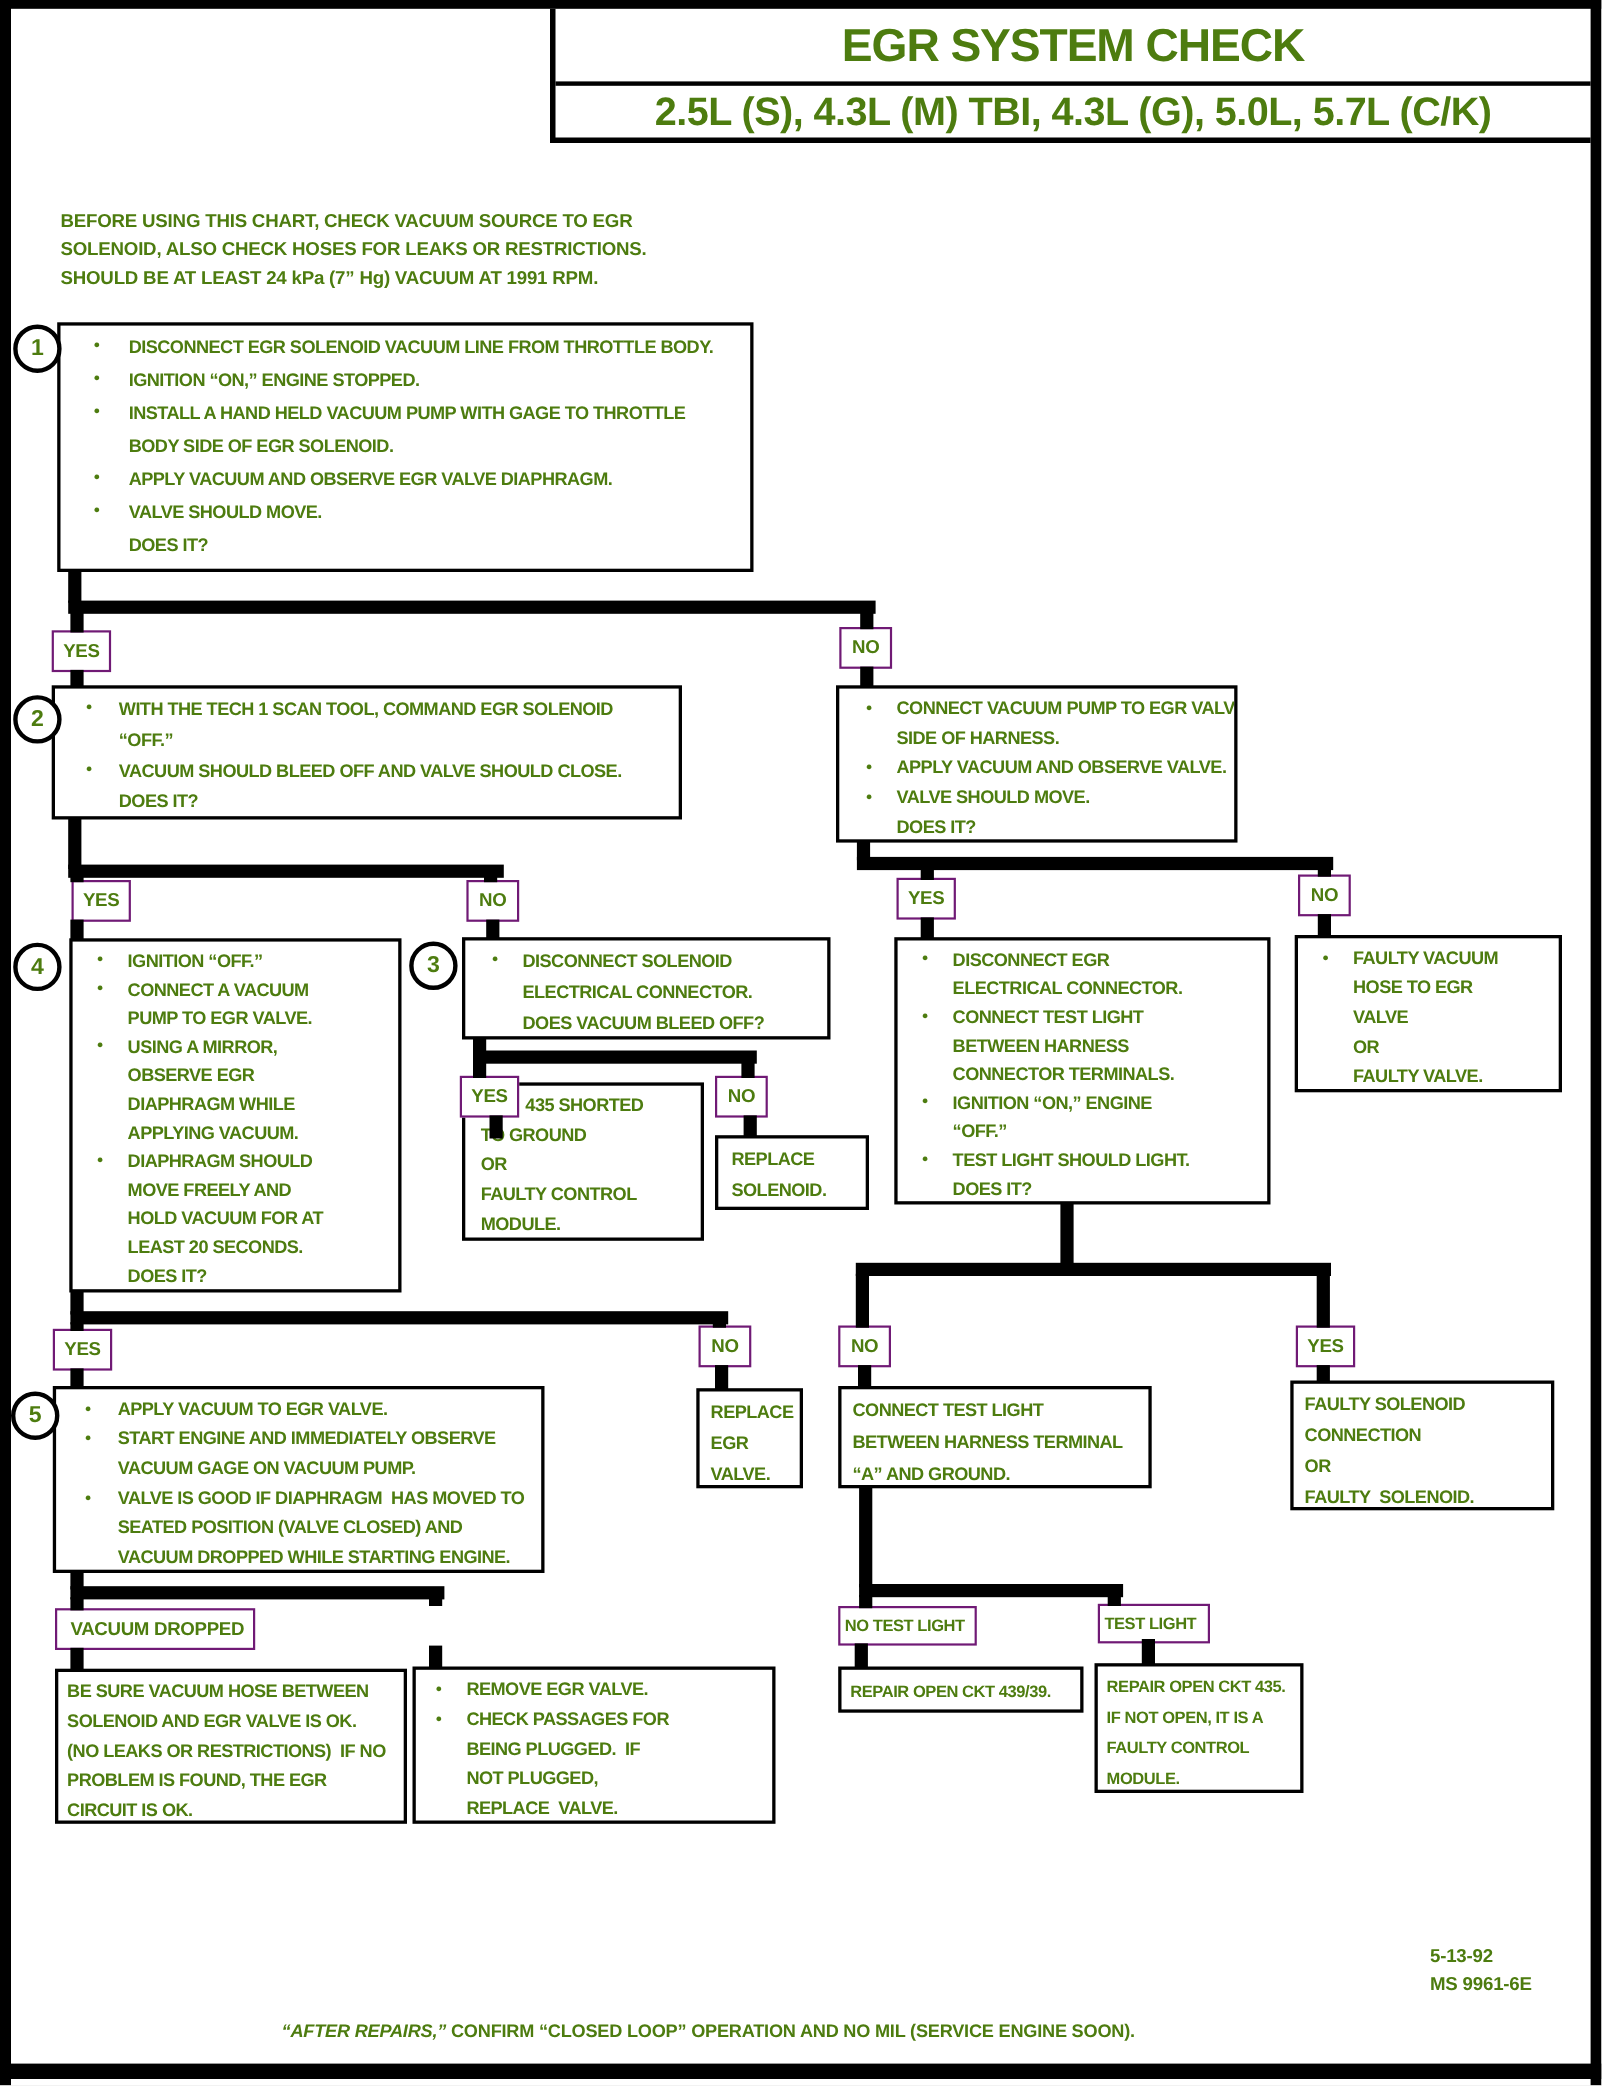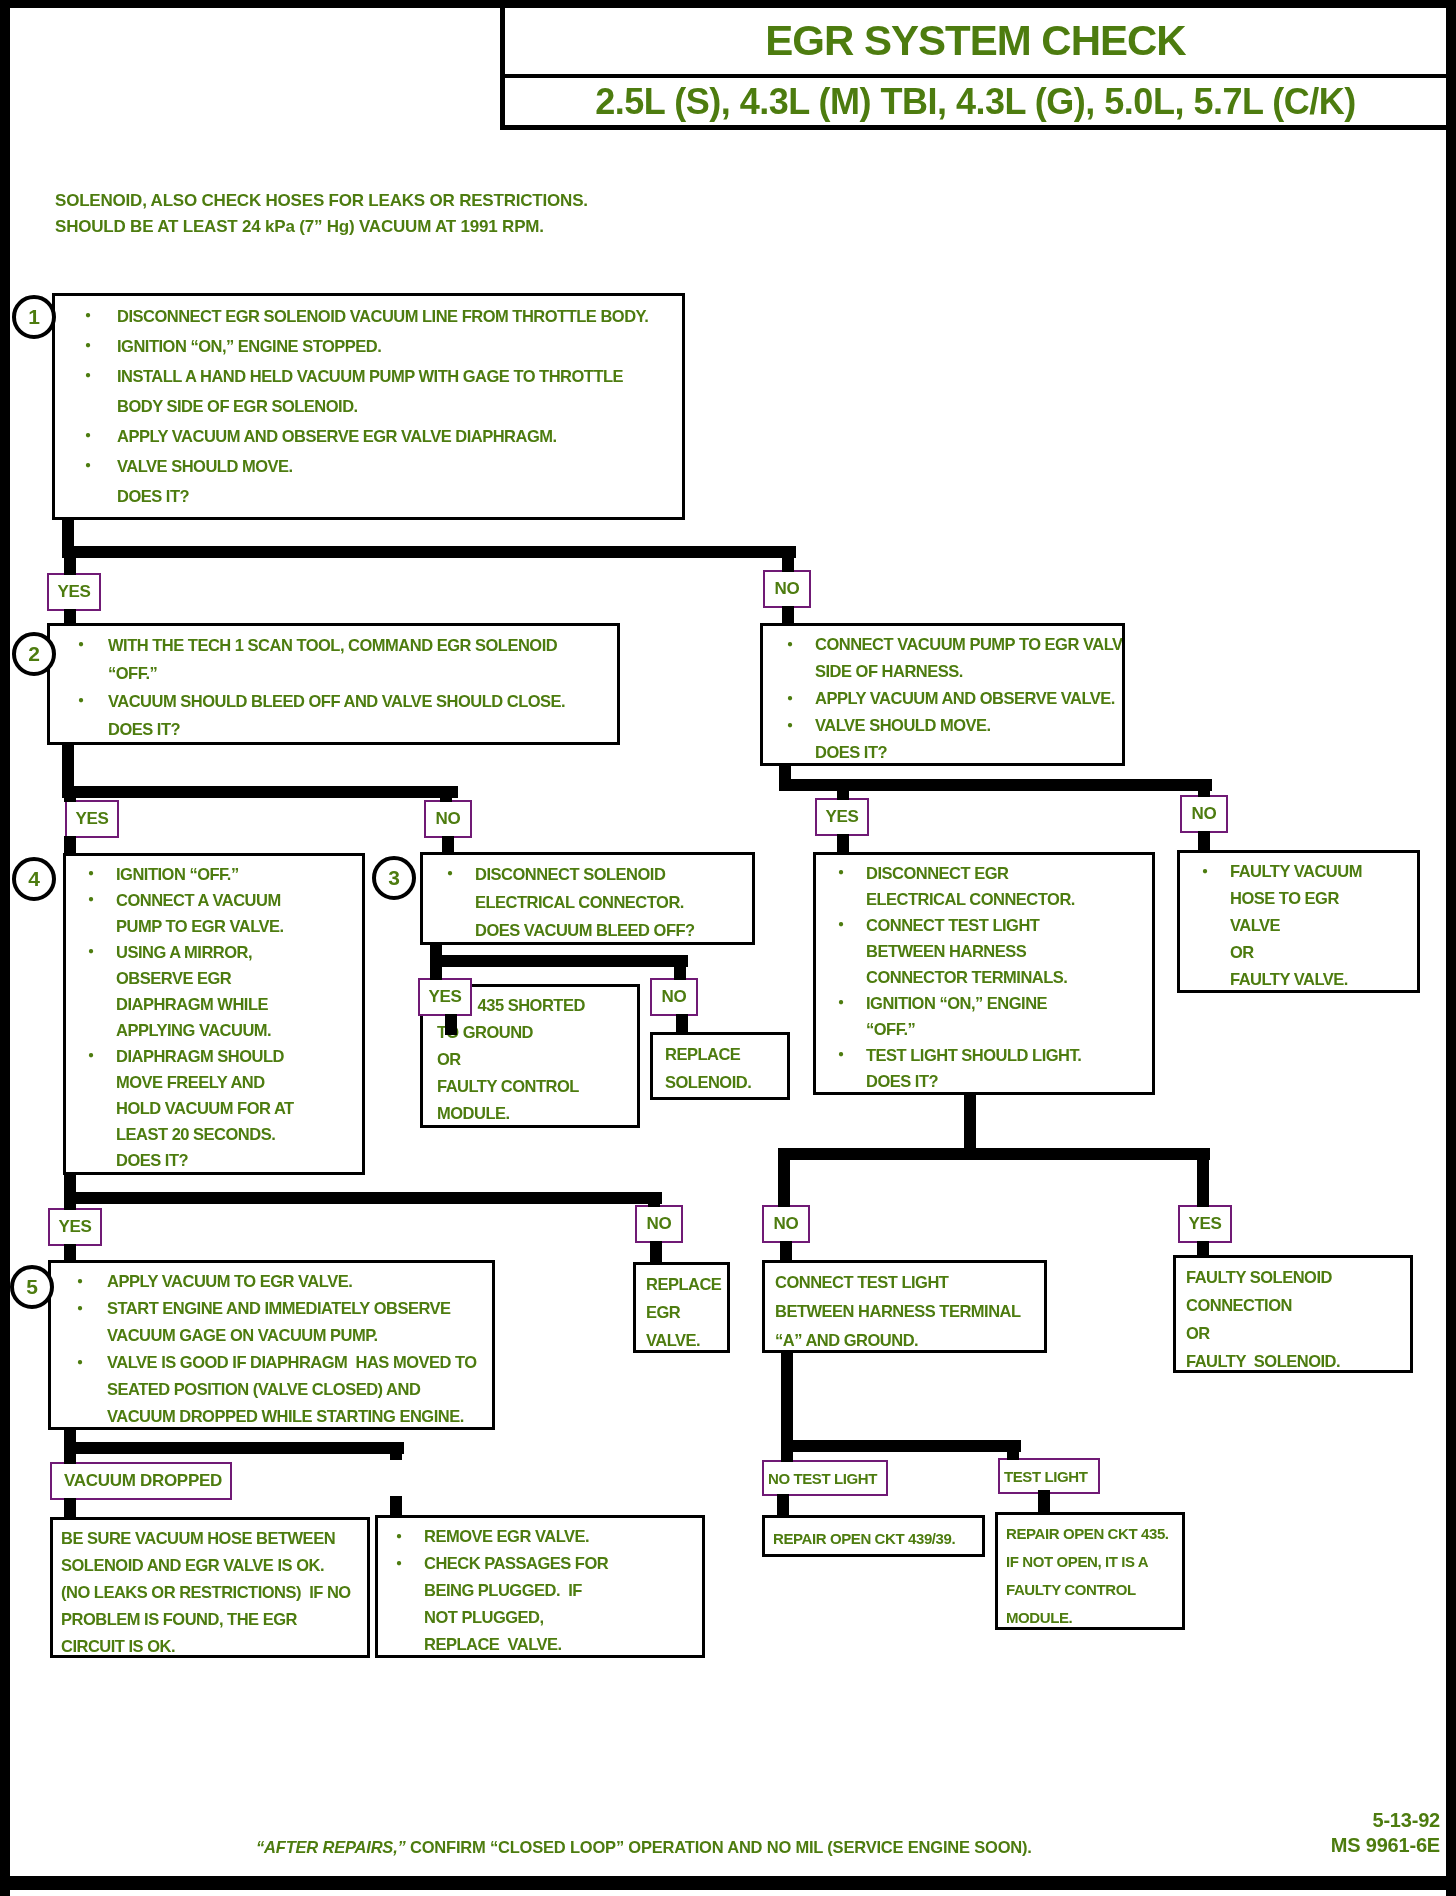--- a/index.html
+++ b/index.html
@@ -36,40 +36,41 @@
   .lbl.sm { font-size:15px; letter-spacing:-0.4px; padding-left:4px; }
   
   .circ { position:absolute; width:44px; height:44px; border:4px solid #000; border-radius:50%;
           background:#fff; box-sizing:border-box; display:flex; align-items:center; justify-content:center;
           font-size:21px; z-index:5; }
   
   .conn { position:absolute; background:#000; }
   
   .footer-note { position:absolute; left:256px; top:1838px; font-size:16.5px; letter-spacing:-0.2px; white-space:pre; }
   .footer-note .ital { font-style:italic; }
-  .footer-right { position:absolute; left:1300px; top:1808px; width:140px; text-align:right;
-                  font-size:20px; line-height:25px; letter-spacing:-0.2px; }
+  .footer-right { position:absolute; left:1300px; top:1766px; width:140px; 
+                  font-size:17px; line-height:25px; letter-spacing:-0.2px; }
 </style>
 </head>
 <body>
 
 <div id="page">
 
   <div class="edge" style="left:0;top:0;width:10px;height:1896px"></div>
   <div class="edge" style="left:0;top:0;width:1456px;height:8px"></div>
   <div class="edge" style="left:1446px;top:0;width:10px;height:1896px"></div>
   <div class="edge" style="left:0;top:1876px;width:1456px;height:14px"></div>
 
   <div class="title-box">
     <div class="title-main">EGR SYSTEM CHECK</div>
     <div class="title-divider"></div>
     <div class="title-sub">2.5L (S), 4.3L (M) TBI, 4.3L (G), 5.0L, 5.7L (C/K)</div>
   </div>
 
   <div class="intro" style="--lh:26px;--px:0px">
+      <div class="ln p"><span class="t">BEFORE USING THIS CHART, CHECK VACUUM SOURCE TO EGR</span></div>
       <div class="ln p"><span class="t">SOLENOID, ALSO CHECK HOSES FOR LEAKS OR RESTRICTIONS.</span></div>
       <div class="ln p"><span class="t">SHOULD BE AT LEAST 24 kPa (7” Hg) VACUUM AT 1991 RPM.</span></div>
     </div>
 
   <div class="circ" style="left:12px;top:295px">1</div>
   <div class="circ" style="left:12px;top:632px">2</div>
   <div class="circ" style="left:372px;top:856px">3</div>
   <div class="circ" style="left:12px;top:857px">4</div>
   <div class="circ" style="left:10px;top:1265px">5</div>
 

